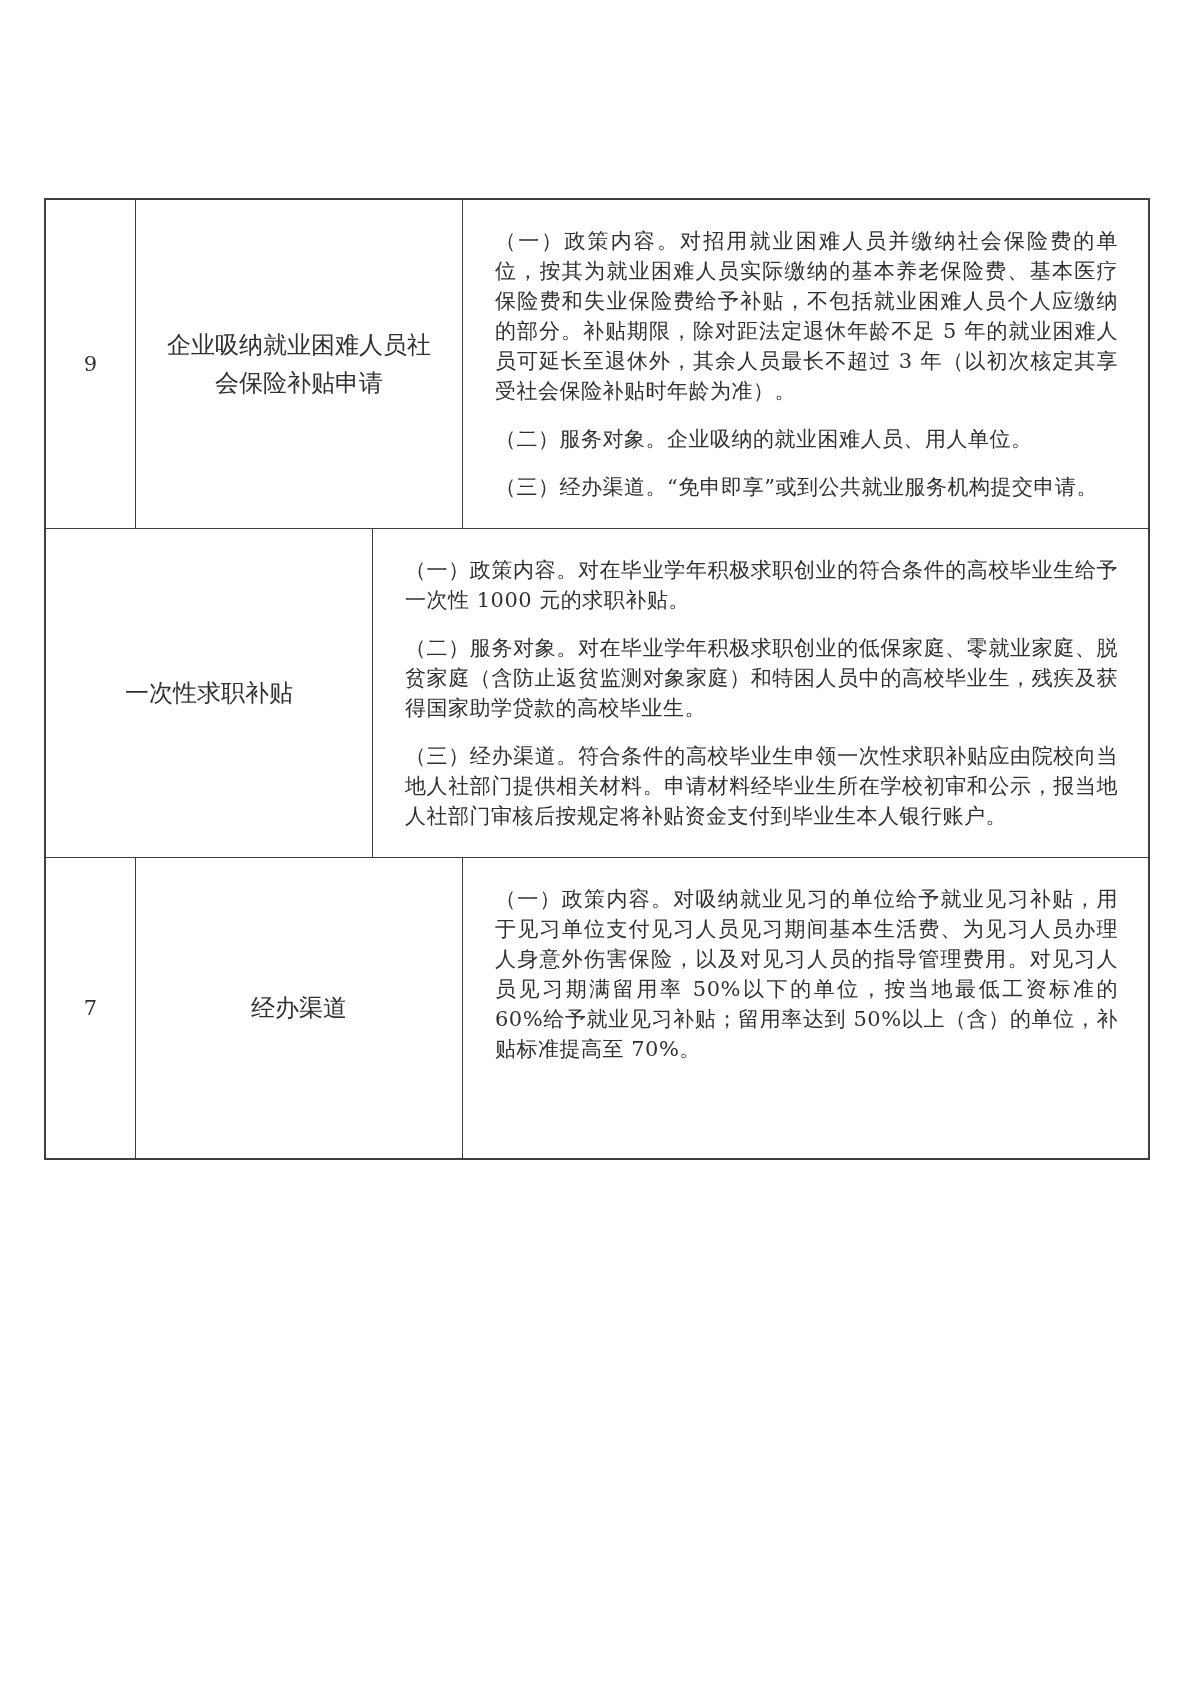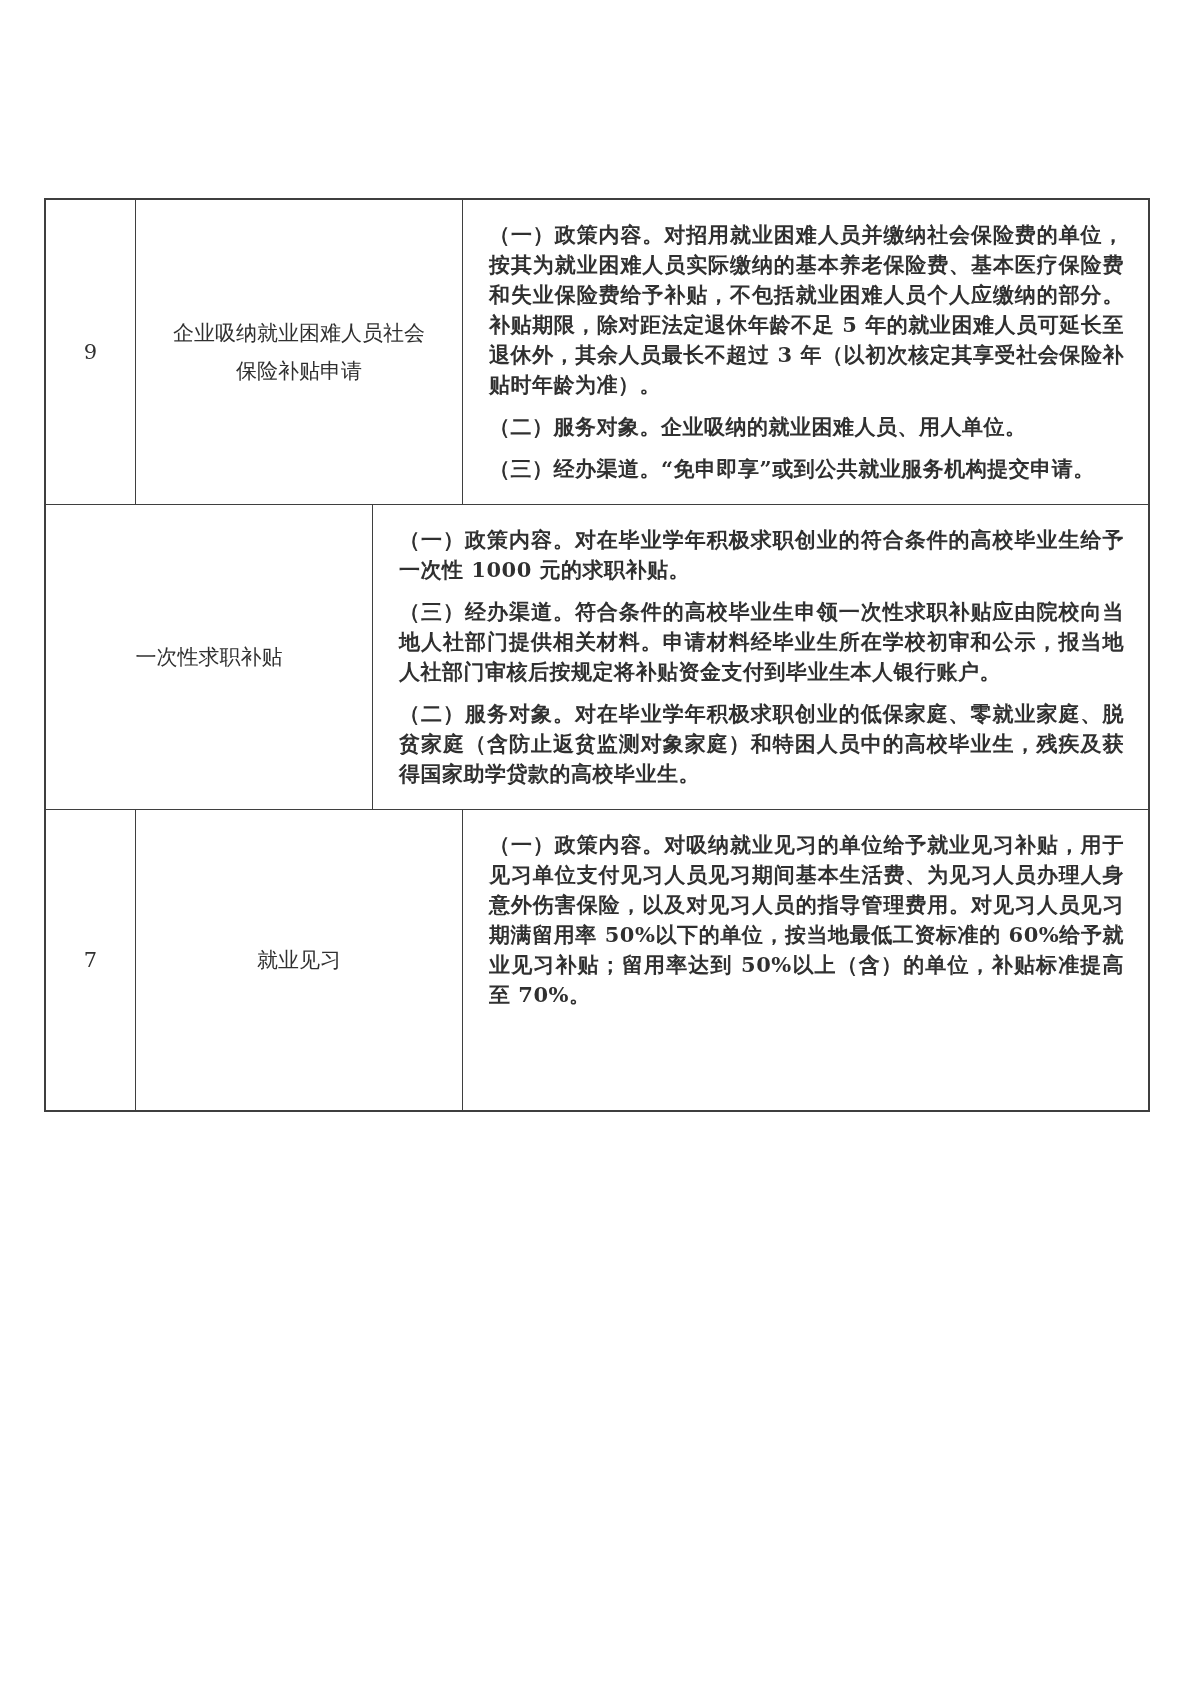--- a/index.html
+++ b/index.html
@@ -48,36 +48,35 @@
     font-size: 21px;
     border-right: 1px solid #3f3f3f;
   }
   .cell-name {
     width: 327px;
     flex: 0 0 327px;
     display: flex;
     align-items: center;
     justify-content: center;
     text-align: center;
-    font-size: 21px;
+    font-size: 24px;
     line-height: 38px;
     padding: 0 28px;
     border-right: 1px solid #3f3f3f;
   }
   .cell-desc {
     flex: 1 1 auto;
     padding: 8px 12px 8px 14px;
     font-size: 21px;
     line-height: 30px;
     text-align: justify;
     letter-spacing: 0.5px;
   }
   .cell-desc p {
-    margin: 12px;
-    font-weight: bold;
+    margin: 18px;
   }
   .row-9  { min-height: 254px; }
   .row-10 { min-height: 280px; }
   .row-11 { min-height: 300px; }
 </style>
 </head>
 <body>
 
 <div class="doc-page">
 
@@ -90,27 +89,27 @@
         <p>（一）政策内容。对招用就业困难人员并缴纳社会保险费的单位，按其为就业困难人员实际缴纳的基本养老保险费、基本医疗保险费和失业保险费给予补贴，不包括就业困难人员个人应缴纳的部分。补贴期限，除对距法定退休年龄不足 5 年的就业困难人员可延长至退休外，其余人员最长不超过 3 年（以初次核定其享受社会保险补贴时年龄为准）。</p>
         <p>（二）服务对象。企业吸纳的就业困难人员、用人单位。</p>
         <p>（三）经办渠道。“免申即享”或到公共就业服务机构提交申请。</p>
       </div>
     </div>
 
     <div class="t-row row-10">
       <div class="cell cell-name">一次性求职补贴</div>
       <div class="cell cell-desc">
         <p>（一）政策内容。对在毕业学年积极求职创业的符合条件的高校毕业生给予一次性 1000 元的求职补贴。</p>
+        <p>（二）服务对象。对在毕业学年积极求职创业的低保家庭、零就业家庭、脱贫家庭（含防止返贫监测对象家庭）和特困人员中的高校毕业生，残疾及获得国家助学贷款的高校毕业生。</p>
         <p>（三）经办渠道。符合条件的高校毕业生申领一次性求职补贴应由院校向当地人社部门提供相关材料。申请材料经毕业生所在学校初审和公示，报当地人社部门审核后按规定将补贴资金支付到毕业生本人银行账户。</p>
-        <p>（二）服务对象。对在毕业学年积极求职创业的低保家庭、零就业家庭、脱贫家庭（含防止返贫监测对象家庭）和特困人员中的高校毕业生，残疾及获得国家助学贷款的高校毕业生。</p>
       </div>
     </div>
 
     <div class="t-row row-11">
       <div class="cell cell-num">7</div>
-      <div class="cell cell-name">就业见习</div>
+      <div class="cell cell-name">经办渠道</div>
       <div class="cell cell-desc">
         <p>（一）政策内容。对吸纳就业见习的单位给予就业见习补贴，用于见习单位支付见习人员见习期间基本生活费、为见习人员办理人身意外伤害保险，以及对见习人员的指导管理费用。对见习人员见习期满留用率 50%以下的单位，按当地最低工资标准的 60%给予就业见习补贴；留用率达到 50%以上（含）的单位，补贴标准提高至 70%。</p>
       </div>
     </div>
 
   </div>
 </div>
 
 </body></html>

